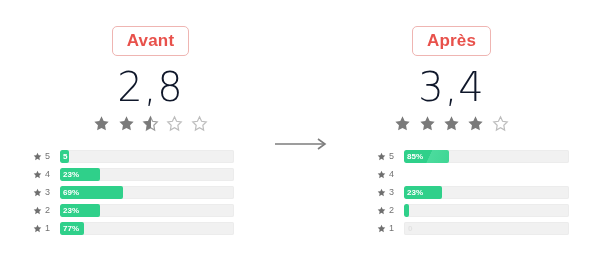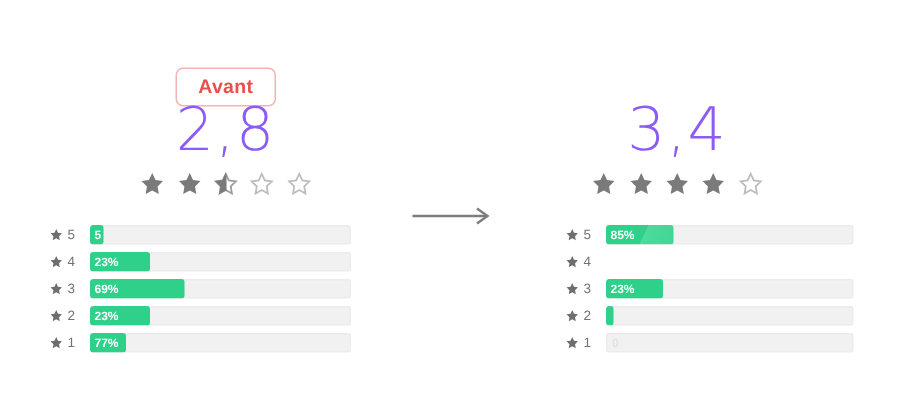--- a/index.html
+++ b/index.html
@@ -38,42 +38,41 @@
     top: 26px;
     left: 0;
     width: 301px;
     text-align: center;
   }
   .badge {
     display: inline-block;
     border: 1px solid #efb5b2;
     border-radius: 5px;
     color: #e8514b;
-    font-size: 13px;
+    font-size: 17px;
     font-weight: bold;
     letter-spacing: 0.2px;
     padding: 5px 14px 6px 14px;
     background: #ffffff;
     line-height: 1;
-    margin-top: 19px;
   }
 
   
   .score-row {
     position: absolute;
     top: 66px;
     left: 0;
     width: 301px;
     text-align: center;
   }
   .score {
     font-family: "DejaVu Sans", sans-serif;
     font-size: 40px;
     font-weight: 300;
-    color: #8b5cf6;
+    color: #0f172a;
     line-height: 1.05;
     letter-spacing: 1px;
   }
 
   
   .stars-row {
     position: absolute;
     top: 114px;
     left: 0;
     width: 301px;
@@ -317,20 +316,23 @@
 
   <div class="arrow">
     <svg viewBox="0 0 58 16" width="58" height="16">
       <line x1="1" y1="8" x2="50" y2="8" stroke="#7d7d7d" stroke-width="1.6"></line>
       <polyline points="44,3 51,8 44,13" fill="none" stroke="#7d7d7d" stroke-width="1.6"></polyline>
     </svg>
   </div>
 
   <div class="panel panel-after">
 
+    <div class="badge-row">
+      <span class="badge">Après</span>
+    </div>
 
     <div class="score-row">
       <span class="score">3,4</span>
     </div>
 
     <div class="stars-row">
       <span class="star-big">
         <svg viewBox="0 0 24 24">
             <path fill="#7a7a7a" d="M12 1.8l3.1 6.6 7 1-5.1 5.1 1.2 7.2L12 18.3 5.8 21.7 7 14.5 1.9 9.4l7-1z"></path>
           </svg>

